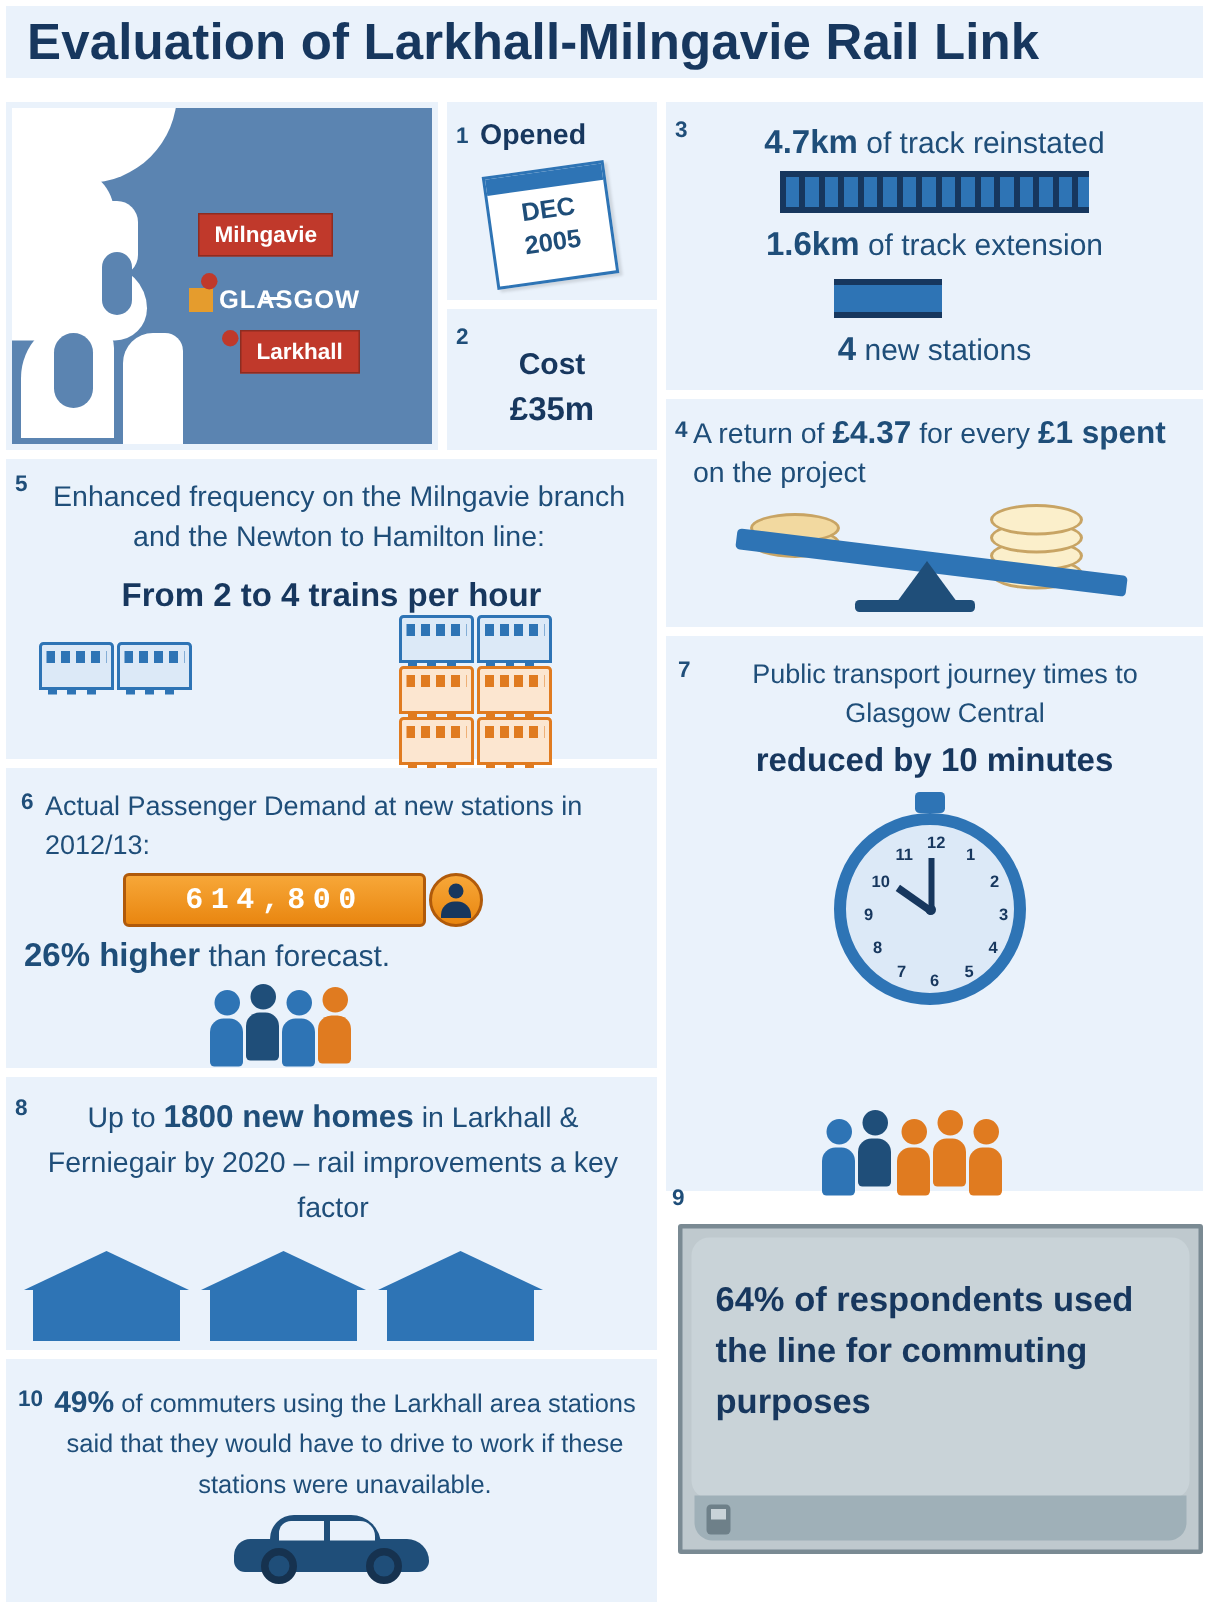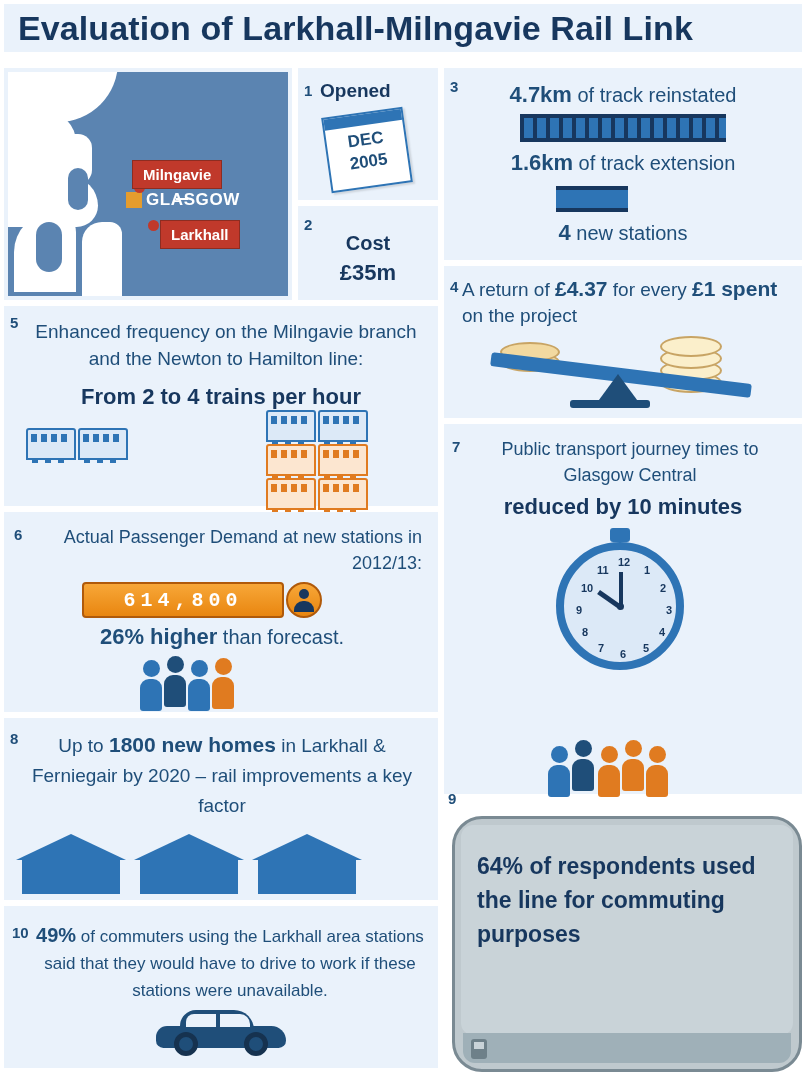--- a/index.html
+++ b/index.html
@@ -37,21 +37,21 @@
   .l6{left:40px;top:62px;width:44px;height:50px;border-radius:14px;}
   .lake{position:absolute;background:#5B84B1;}
   .k1{left:28px;top:150px;width:26px;height:50px;border-radius:14px;}
   .k2{left:60px;top:96px;width:20px;height:42px;border-radius:10px;}
 
   .city-label{
     position:absolute;background:#C0392B;color:#ffffff;
     font-size:15px;font-weight:bold;padding:5px 10px;
     border:1px solid #8d2c21;white-space:nowrap;
   }
-  #label-milngavie{left:124px;top:88px;}
+  #label-milngavie{left:124px;top:70px;}
   #label-larkhall{left:152px;top:148px;}
   .glasgow-text{
     position:absolute;left:138px;top:118px;
     color:#ffffff;font-size:17px;font-weight:bold;letter-spacing:0.6px;
   }
   .dot{position:absolute;border-radius:50%;background:#C0392B;width:11px;height:11px;}
   #dot-milngavie{left:126px;top:110px;}
   #dot-larkhall{left:140px;top:148px;}
   .sq-glasgow{position:absolute;left:118px;top:120px;width:16px;height:16px;background:#E59C2D;}
   .tick{position:absolute;background:#ffffff;width:12px;height:2px;}
@@ -116,33 +116,33 @@
   .tblue{border-color:#2E74B5;background:#DCE9F7;}
   .torange{border-color:#E07B20;background:#FCE6D0;}
   .tcar .win{position:absolute;left:3px;top:4px;right:3px;height:8px;
     background:repeating-linear-gradient(to right,currentColor 0 6px,transparent 6px 10px);}
   .tcar .wheels{position:absolute;left:4px;bottom:-5px;width:38px;height:5px;
     background:repeating-linear-gradient(to right,currentColor 0 6px,transparent 6px 13px);}
 
   
   #demand-panel{left:4px;top:512px;width:434px;height:200px;}
   #num6{left:10px;top:14px;}
-  .d-txt{position:absolute;left:26px;right:16px;top:12px;text-align:right;font-size:18px;line-height:26px;color:#1F4E79;}
+  .d-txt{position:absolute;left:26px;right:16px;top:12px;text-align:left;font-size:18px;line-height:26px;color:#1F4E79;}
   .counter{
     position:absolute;left:78px;top:70px;width:198px;height:32px;
     background:linear-gradient(#F7A738,#E98610);border:2px solid #B05A0A;border-radius:4px;
     display:flex;align-items:center;justify-content:center;gap:3px;
     color:#ffffff;font-weight:bold;font-size:20px;letter-spacing:5px;
     font-family:"Liberation Mono", monospace;
   }
   .person-badge{position:absolute;left:282px;top:70px;width:32px;height:32px;border-radius:50%;
     background:linear-gradient(#F7A738,#E98610);border:2px solid #B05A0A;}
   .pb-head{position:absolute;left:11px;top:5px;width:10px;height:10px;border-radius:50%;background:#17375E;}
   .pb-body{position:absolute;left:6px;top:17px;width:20px;height:11px;border-radius:9px 9px 0 0;background:#17375E;}
-  .d-pct{position:absolute;left:2px;right:0;top:112px;text-align:center;font-size:20px;color:#1F4E79;}
+  .d-pct{position:absolute;left:12px;right:0;top:112px;font-size:20px;color:#1F4E79;}
   .d-pct b{font-size:22px;font-weight:bold;}
   .figs{position:absolute;left:136px;top:144px;}
   .fig{position:absolute;width:22px;}
   .fig .h{width:17px;height:17px;border-radius:50%;margin:0 auto;}
   .fig .b{width:22px;height:32px;border-radius:9px 9px 3px 3px;margin-top:2px;}
   .up-arrow{position:absolute;left:102px;top:4px;width:0;height:0;}
 
   
   #journey-panel{left:444px;top:424px;width:358px;height:370px;}
   #num7{left:8px;top:14px;}
@@ -176,22 +176,22 @@
   .car .body{position:absolute;left:0;top:16px;width:130px;height:22px;background:#1F4E79;border-radius:12px 16px 8px 8px;}
   .car .top{position:absolute;left:24px;top:0;width:74px;height:22px;background:#1F4E79;border-radius:16px 20px 0 0;}
   .car .win{position:absolute;top:4px;height:13px;background:#EAF2FB;}
   .car .w1{left:30px;width:30px;border-radius:8px 0 0 0;}
   .car .w2{left:64px;width:30px;border-radius:0 10px 0 0;}
   .wheel{position:absolute;bottom:-2px;width:24px;height:24px;border-radius:50%;background:#1F4E79;border:5px solid #16324f;box-sizing:border-box;}
 
   
   #num9{position:absolute;left:448px;top:790px;font-size:15px;font-weight:bold;color:#1F4E79;}
   #resp-panel{
-    position:absolute;left:452px;top:816px;width:350px;height:256px;
-    background:#BFC9CE;border:3px solid #7A8A93;border-radius:30px;box-sizing:border-box;
+    position:absolute;left:452px;top:816px;width:350px;height:220px;
+    background:#BFC9CE;border:3px solid #7A8A93;border-radius:2px;box-sizing:border-box;
   }
   .resp-inner{position:absolute;left:6px;top:6px;right:6px;bottom:34px;background:#C9D3D8;border-radius:12px;}
   .resp-txt{position:absolute;left:22px;right:18px;top:30px;font-size:23px;line-height:34px;font-weight:bold;color:#17375E;}
   .resp-foot{position:absolute;left:8px;right:8px;bottom:6px;height:30px;background:#9FB0B8;border-radius:0 0 12px 12px;}
   .tram-icon{position:absolute;left:16px;bottom:10px;width:16px;height:20px;background:#6E8089;border-radius:3px;}
   .tram-icon:after{content:"";position:absolute;left:3px;top:3px;width:10px;height:7px;background:#C9D3D8;}
 </style>
 </head>
 <body>
 

